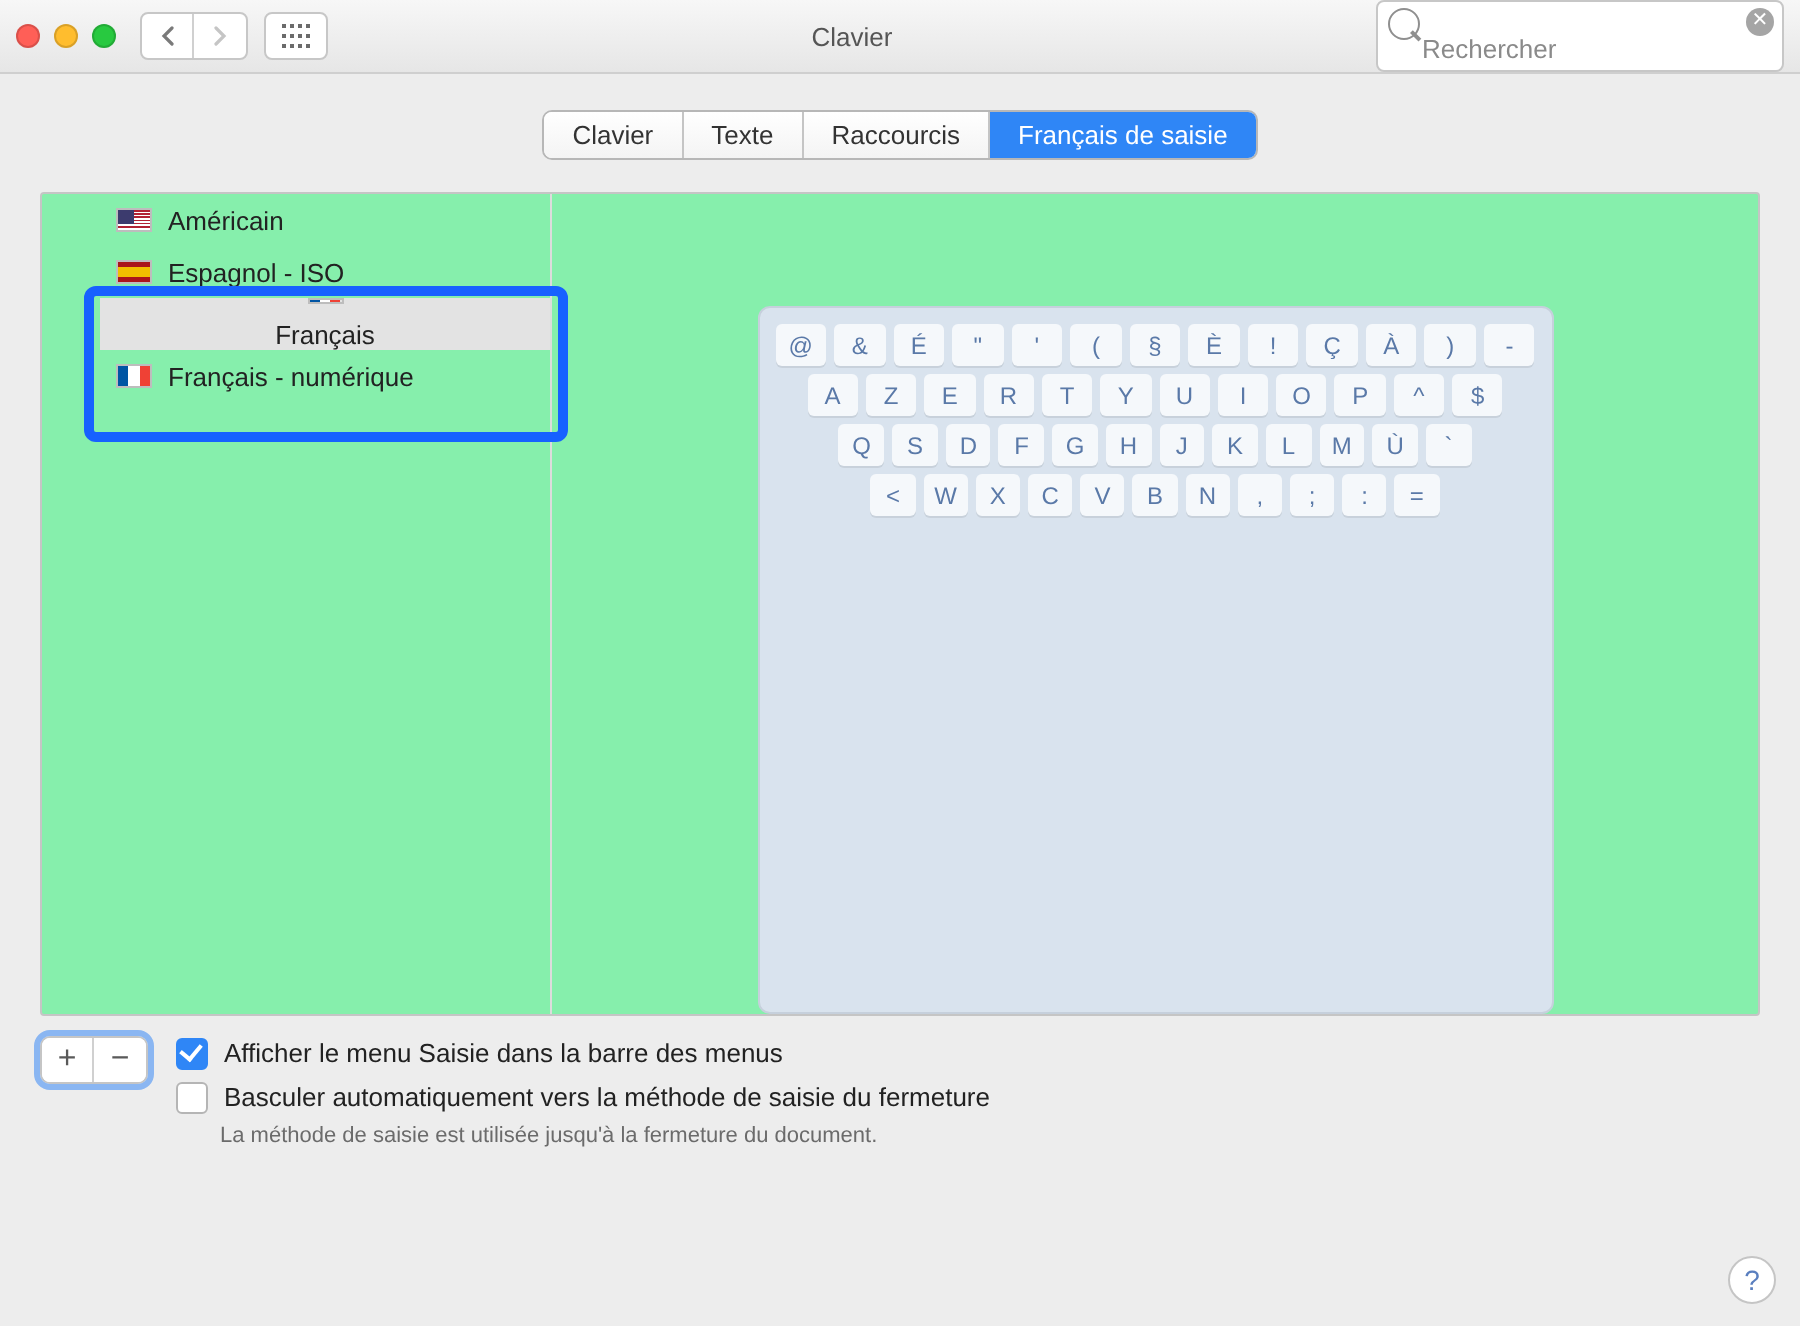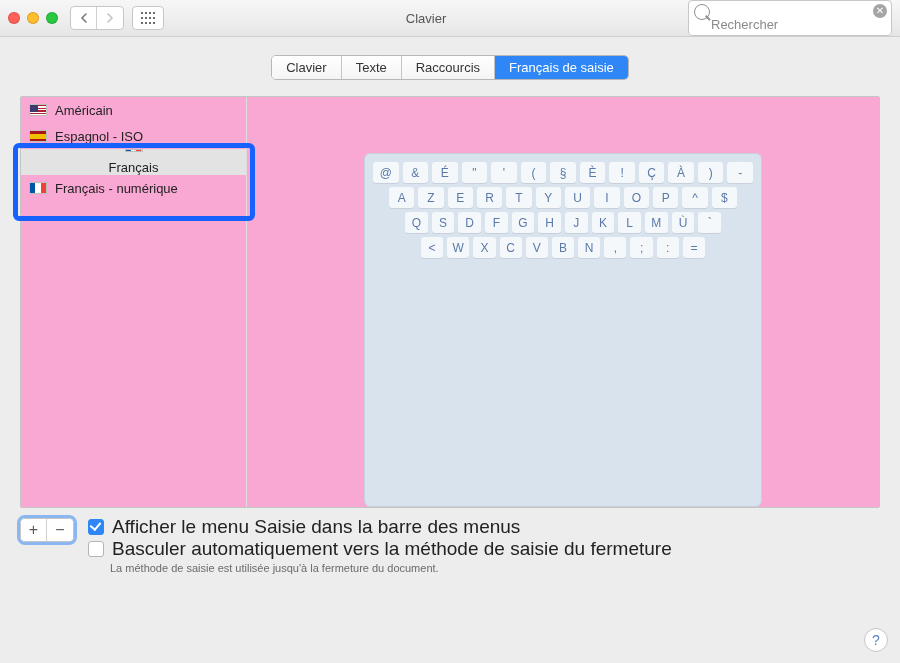--- a/index.html
+++ b/index.html
@@ -122,22 +122,23 @@
     background: #2f86f6;
     color: #fff;
     border-right-color: #2f86f6;
   }
 
   .panel {
     display: flex;
     gap: 0;
     height: 410px;
     border: 1px solid #c5c5c5;
-    background: #f9a8d4;
+    background: #86efac;
     border-radius: 2px;
+    padding-left: 29px;
   }
   .sidebar {
     width: 225px;
     border-right: 1px solid #dcdcdc;
     position: relative;
   }
   .src-item {
     display: flex;
     align-items: center;
     height: 26px;
@@ -247,21 +248,21 @@
     border-radius: 5px;
   }
 
   .options {
     flex: 1;
   }
   .opt-line {
     display: flex;
     align-items: flex-start;
     gap: 8px;
-    font-size: 19px;
+    font-size: 13px;
     margin-bottom: 4px;
     line-height: 18px;
   }
   .chk {
     width: 14px; height: 14px;
     border-radius: 3px;
     border: 1px solid #b5b5b5;
     background: #fff;
     position: relative;
     margin-top: 1px;

